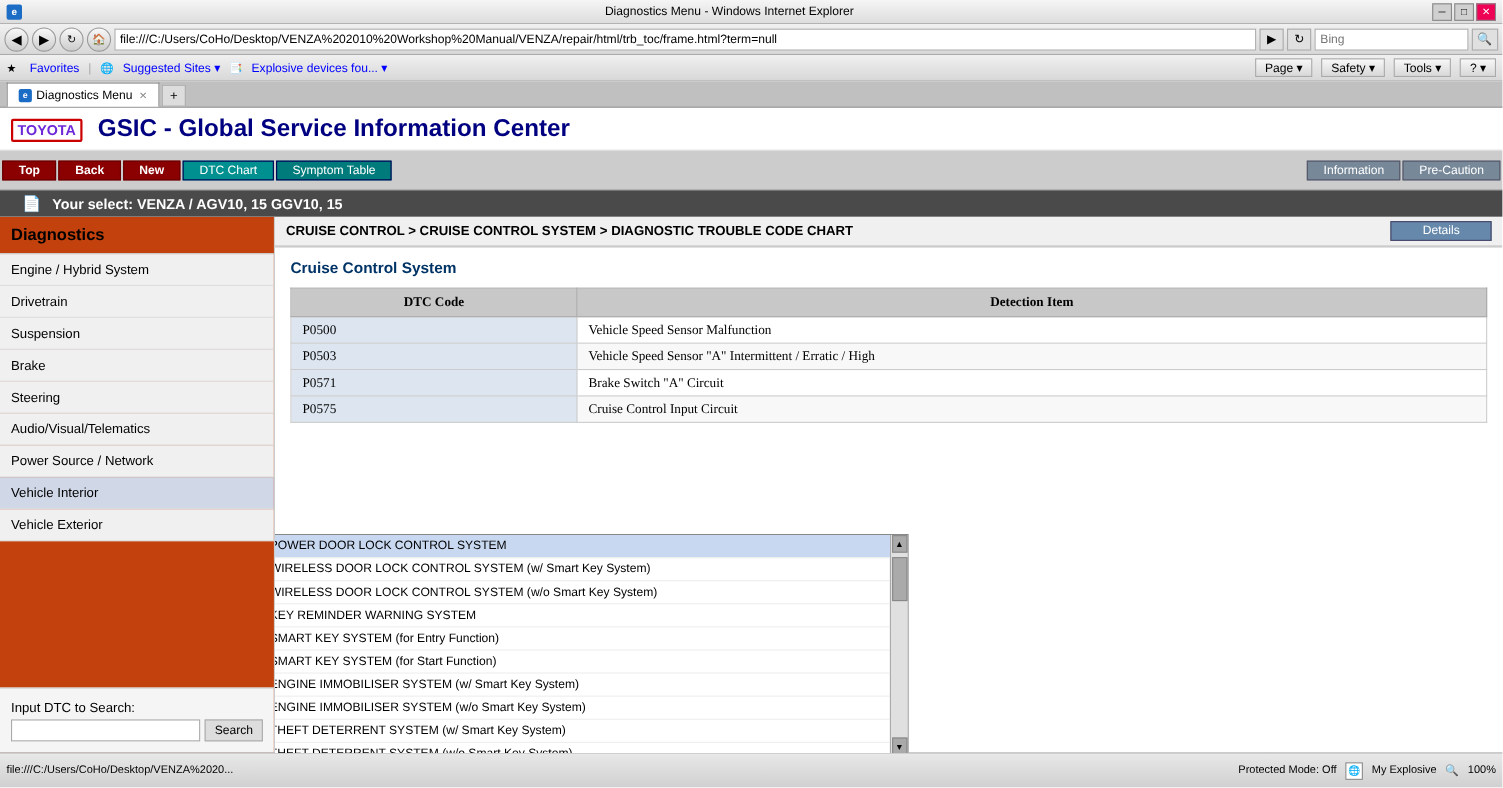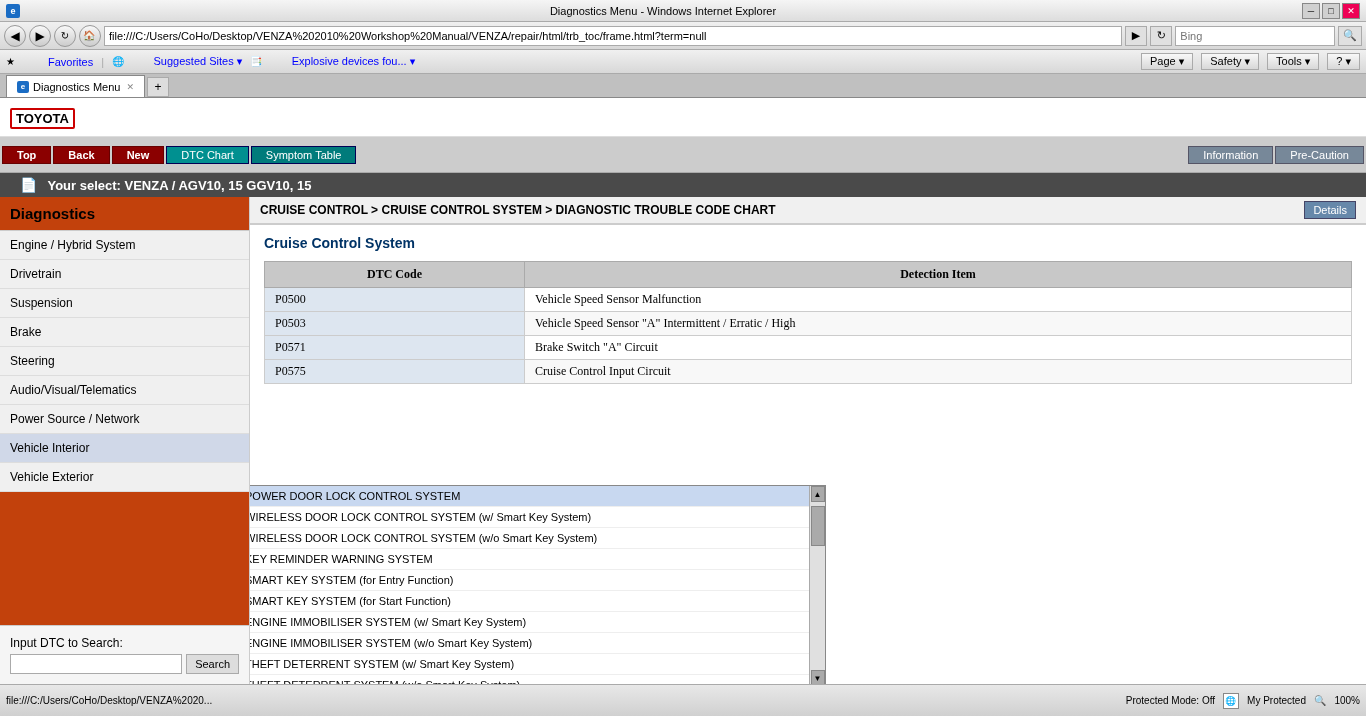--- a/index.html
+++ b/index.html
@@ -46,38 +46,38 @@
     }
     .address-bar {
       flex: 1;
       height: 20px;
       border: 1px solid #aaa;
       padding: 0 4px;
       font-size: 11px;
       background: #fff;
     }
     .search-bar {
-      width: 160px;
+      width: 140px;
       height: 20px;
       border: 1px solid #aaa;
       padding: 0 4px;
       font-size: 11px;
     }
 
     .browser-toolbar2 {
       background: linear-gradient(to bottom, #f0f0f0, #d8d8d8);
       height: 24px;
       display: flex;
       align-items: center;
       padding: 0 6px;
       border-bottom: 1px solid #aaa;
       gap: 8px;
       font-size: 11px;
     }
-    .toolbar2-item { cursor: pointer; color: #00f; margin-left: 21px; }
+    .toolbar2-item { cursor: pointer; color: #00f; }
 
     
     .ie-tabs {
       background: #c0c0c0;
       height: 24px;
       display: flex;
       align-items: flex-end;
       padding-left: 6px;
       border-bottom: 1px solid #888;
     }
@@ -258,21 +258,21 @@
       padding: 4px 10px;
       display: flex;
       align-items: center;
       justify-content: space-between;
       font-size: 12px;
       font-weight: bold;
     }
     .details-btn {
       background: #6688aa;
       color: #fff;
-      padding: 2px 8px;
+      padding: 2px 28px;
       font-size: 11px;
       border: 1px solid #446;
       cursor: pointer;
     }
 
     
     .dtc-content {
       padding: 10px 14px;
       flex: 1;
       overflow-y: auto;
@@ -423,22 +423,23 @@
     <span>Diagnostics Menu</span>
     <span style="margin-left:6px;font-size:9px;color:#888;">✕</span>
   </div>
   <div style="width:22px;height:20px;background:#ddd;border:1px solid #aaa;display:flex;align-items:center;justify-content:center;cursor:pointer;font-size:12px;margin-left:2px;">+</div>
 </div>
 
 <div class="page-wrapper">
 
   <div class="toyota-header">
     <div class="toyota-logo">
-      <span style="color:#000000;font-size:13px;font-weight:bold;border:2px solid #cc0000;padding:1px 4px;border-radius:2px;">TOYOTA</span>
+      <span style="color:#6d28d9;font-size:13px;font-weight:bold;border:2px solid #cc0000;padding:1px 4px;border-radius:2px;">TOYOTA</span>
     </div>
+    <div class="gsic-title">GSIC - Global Service Information Center</div>
   </div>
 
   <div class="action-bar">
     <button class="action-btn">Top</button>
     <button class="action-btn">Back</button>
     <button class="action-btn">New</button>
     <button class="tab-btn active">DTC Chart</button>
     <button class="tab-btn">Symptom Table</button>
     <div class="right-tabs">
       <button class="right-tab-btn">Information</button>
@@ -539,19 +540,19 @@
 
       </div>
     </div>
   </div>
 
   <div class="status-bar">
     <span class="status-item">file:///C:/Users/CoHo/Desktop/VENZA%2020...</span>
     <div class="status-right">
       <span>Protected Mode: Off</span>
       <span class="zone-icon">🌐</span>
-      <span>My Protected</span>
+      <span>My Explosive</span>
       <span>🔍</span>
       <span>100%</span>
     </div>
   </div>
 
 </div>
 
 </body></html>

